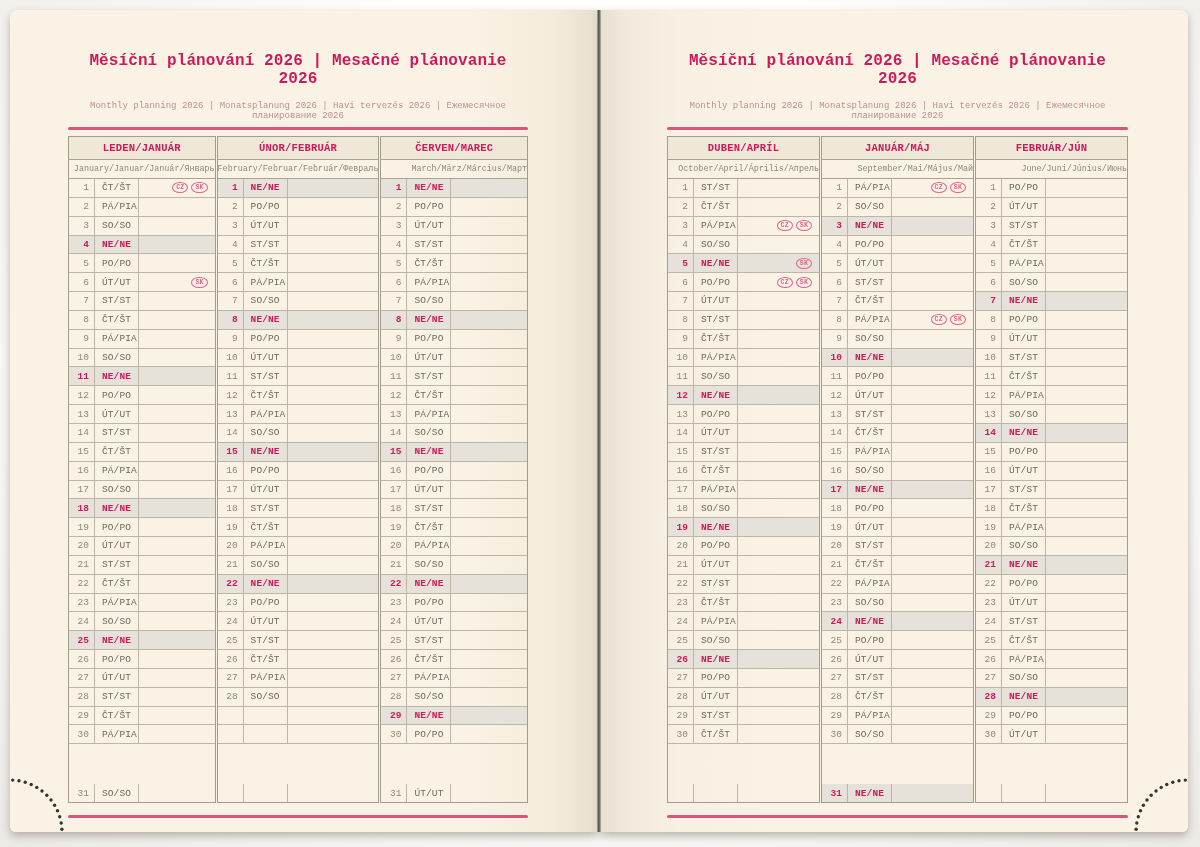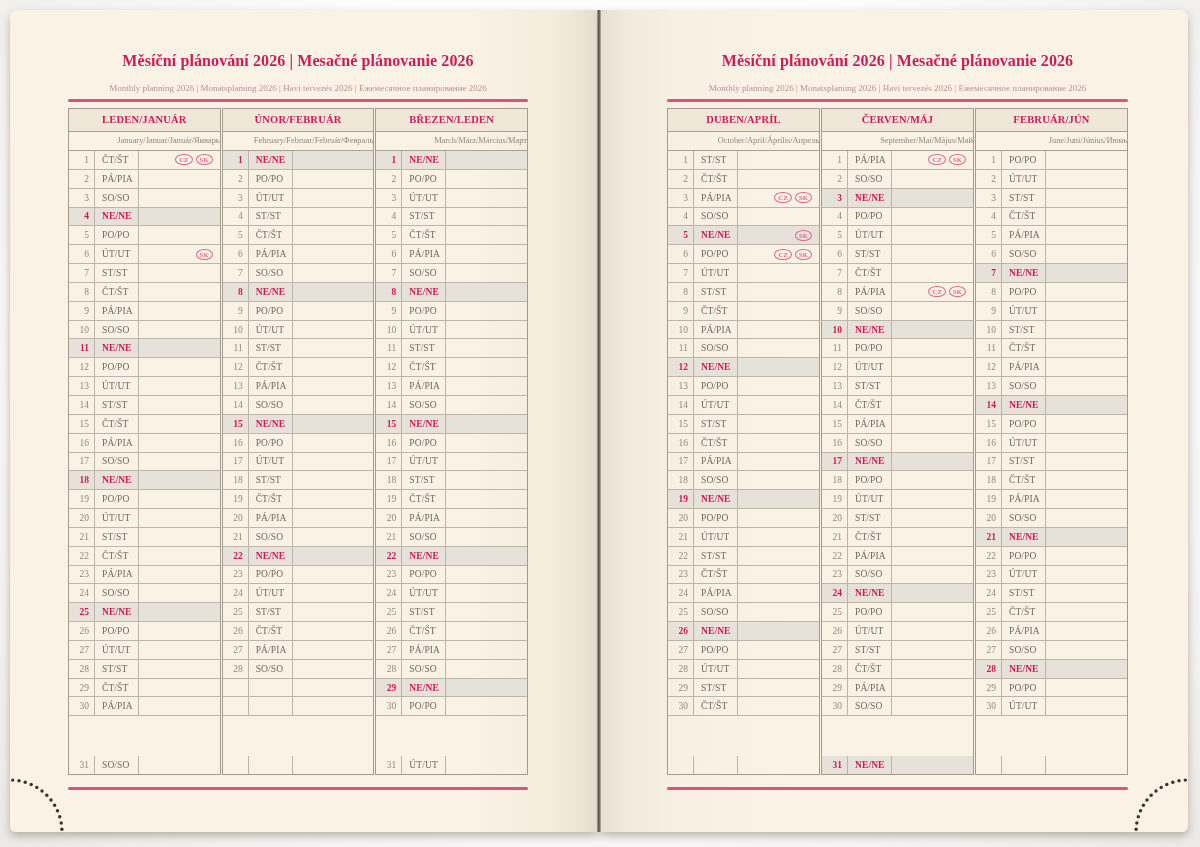--- a/index.html
+++ b/index.html
@@ -1,18 +1,18 @@
 <!DOCTYPE html>
 <html style="--accent: #ce1a5a; --rule-line: #d8557d; --badge-outline: #e0648c; --header-band: #efe8d8; --sunday-row: #e7e2d9; --page-paper: #faf3e5; --subtitle-text: #bb8f96;"><head>
 <meta charset="utf-8">
 <style>
   html,body{margin:0;padding:0;background:#f7f6f3;}
   .book{position:relative;width:1200px;height:847px;overflow:hidden;
         background:radial-gradient(ellipse at 50% 42%,#fefefd 55%,#eceae6 100%);
-        font-family:Liberation Serif, serif;}
+        font-family:Liberation Mono, monospace;}
   .page{position:absolute;top:10px;height:822px;}
   .page.left{left:10px;width:588px;border-radius:8px 0 0 6px;
         box-shadow:0 4px 8px rgba(110,100,85,.45);
         background:linear-gradient(to right,var(--page-paper) 0 78%,#f3ecdd 93%,#e6dfd0 100%);}
   .page.right{left:601px;width:587px;border-radius:0 8px 6px 0;
         box-shadow:0 4px 8px rgba(110,100,85,.45);
         background:linear-gradient(to right,#e7e0d2 0,#f1eadc 4%,#f8f1e3 13%,var(--page-paper) 32%);}
   .spine{position:absolute;left:597px;top:10px;width:4px;height:822px;z-index:3;
         background:linear-gradient(to right,#bab5aa,#55524b 40%,#7d786e 72%,#c6c1b5);}
   .page-content{position:absolute;top:0;bottom:0;}
@@ -379,21 +379,21 @@
                 <div class="c-note"></div>
               </div>
               <div class="mrow">
                 <div class="c-num"></div>
                 <div class="c-dow"></div>
                 <div class="c-note"></div>
               </div>
             </div>
           </div>
           <div class="month">
-            <div class="mhead">BŘEZEN/LEDEN</div>
+            <div class="mhead">ČERVEN/MAREC</div>
             <div class="msub">March/März/Március/Март</div>
             <div class="mbody">
               <div class="mrow sun">
                 <div class="c-num">1</div>
                 <div class="c-dow">NE/NE</div>
                 <div class="c-note"></div>
               </div>
               <div class="mrow">
                 <div class="c-num">2</div>
                 <div class="c-dow">PO/PO</div>
@@ -722,21 +722,21 @@
                 <div class="c-note"></div>
               </div>
               <div class="mrow">
                 <div class="c-num"></div>
                 <div class="c-dow"></div>
                 <div class="c-note"></div>
               </div>
             </div>
           </div>
           <div class="month">
-            <div class="mhead">ČERVEN/MÁJ</div>
+            <div class="mhead">JANUÁR/MÁJ</div>
             <div class="msub">September/Mai/Május/Май</div>
             <div class="mbody">
               <div class="mrow">
                 <div class="c-num">1</div>
                 <div class="c-dow">PÁ/PIA</div>
                 <div class="c-note">
                   <span class="badge">CZ</span>
                   <span class="badge">SK</span>
                 </div>
               </div>

